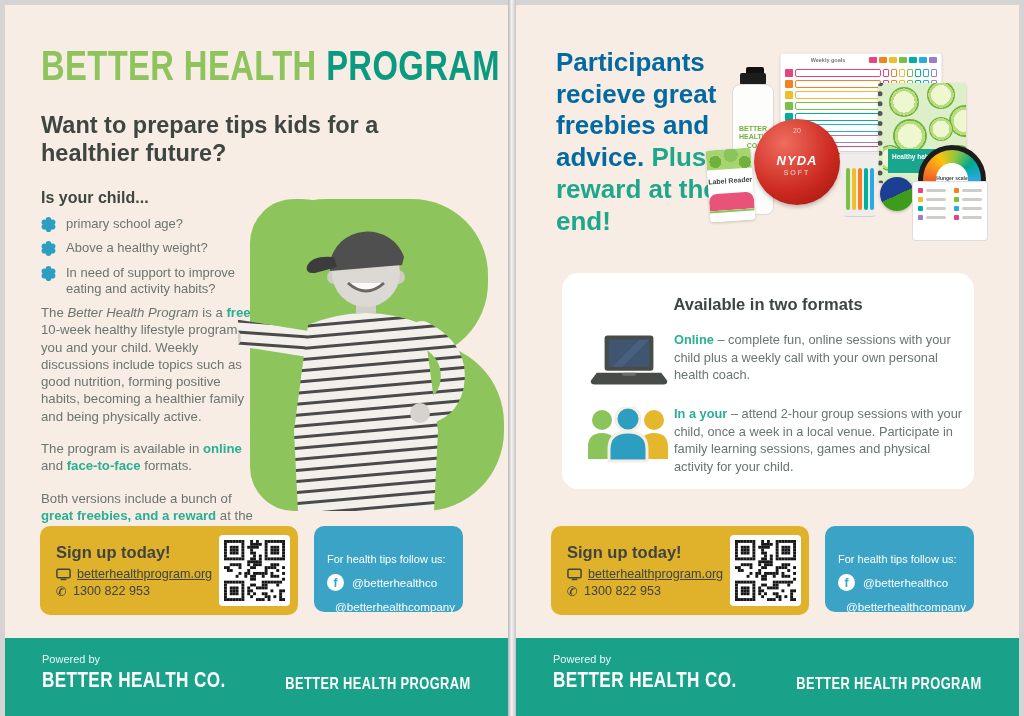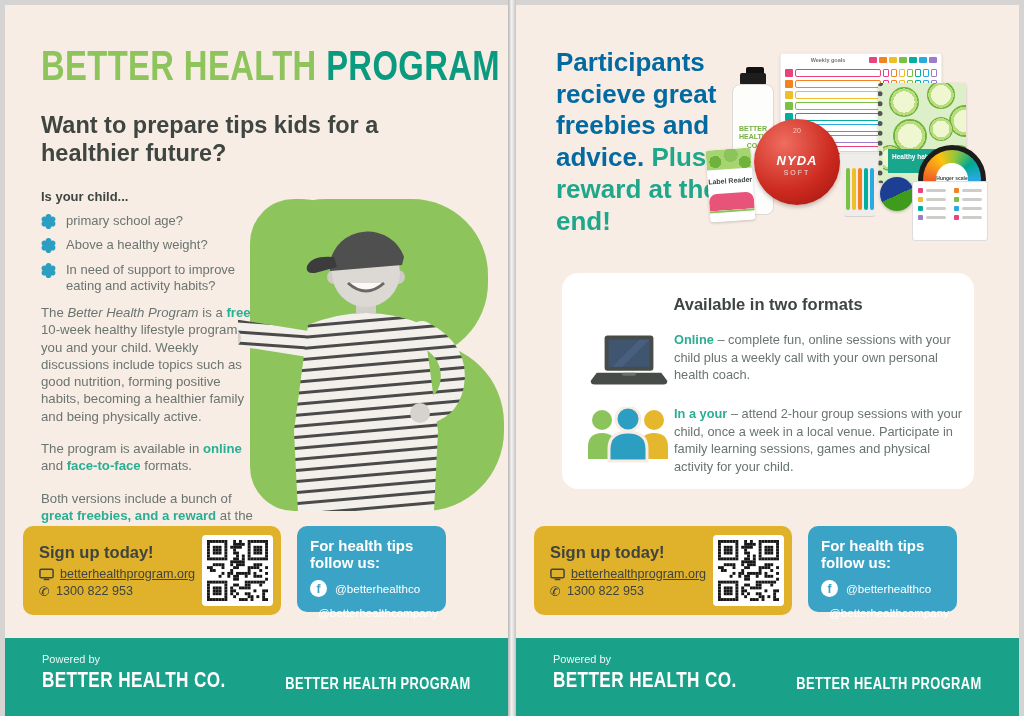--- a/index.html
+++ b/index.html
@@ -13,43 +13,43 @@
           background:linear-gradient(90deg,#b9b7b5,#f4f3f2 45%,#c6c4c2);}
   .condensed{display:inline-block;transform:scaleX(.78);transform-origin:0 50%;letter-spacing:.5px;white-space:nowrap;}
   .condensed.right{transform-origin:100% 50%;}
 
   
   .brand-title{position:absolute;left:36px;top:40px;margin:0;font-size:42px;font-weight:700;line-height:1;}
   .t-green{color:#8DC45C;} .t-teal{color:#0A9A7F;}
   .subtitle{position:absolute;left:36px;top:106px;width:400px;margin:0;
             font-size:23.5px;font-weight:700;color:#3F4642;line-height:1.2;}
   .checklist{position:absolute;left:36px;top:184px;width:232px;}
-  .checklist h4{margin:0 0 9px;font-size:13px;font-weight:700;color:#3F4642;}
+  .checklist h4{margin:0 0 9px;font-size:16px;font-weight:700;color:#3F4642;}
   .chk-item{display:flex;gap:10px;margin-bottom:8px;font-size:13px;color:#6A7471;line-height:1.25;}
   .chk-item svg{flex:0 0 15px;margin-top:1px;}
   .copy{position:absolute;left:36px;top:299px;width:220px;font-size:13.2px;line-height:1.31;color:#6A7471;}
   .copy p{margin:0 0 15px;}
   .seg-plain{} .seg-italic{font-style:italic;}
   .seg-teal{color:#2AAE94;font-weight:600;}
   .seg-dark{color:#0369a1;}
   .b-art{position:absolute;left:233px;top:186px;width:270px;height:340px;}
 
   
-  .cta-row{position:absolute;left:18px;top:521px;display:flex;gap:16px;}
+  .cta-row{position:absolute;left:35px;top:521px;display:flex;gap:16px;}
   .signup-box{position:relative;width:258px;height:89px;background:#E0B22B;border-radius:10px;
               padding:13px 16px;color:#3F4440;}
   .signup-box h3{margin:4px 0 5px;font-size:16.5px;font-weight:700;}
   .contact-row{display:flex;align-items:flex-end;gap:6px;font-size:12.6px;margin-bottom:3px;}
   .contact-row a{color:#3F4440;text-decoration:underline;}
   .phone-glyph{font-family:"DejaVu Sans",sans-serif;font-size:13px;line-height:1;}
   .qr-box{position:absolute;right:8px;top:9px;width:71px;height:71px;background:#fff;border-radius:4px;padding:5px;}
   .qr-box svg{width:100%;height:100%;display:block;}
   .social-box{position:relative;width:149px;height:86px;background:#3BA3C6;border-radius:10px;
               padding:11px 13px;color:#fff;}
-  .social-box h3{margin:0 0 9px;font-size:15px;font-weight:700;}
+  .social-box h3{margin:16px 0 9px;font-size:11px;font-weight:400;}
   .social-row{display:flex;align-items:center;gap:8px;font-size:11.6px;margin-bottom:7px;}
   .fb-badge{display:inline-flex;align-items:center;justify-content:center;width:17px;height:17px;
             border-radius:50%;background:#fff;color:#3BA3C6;font-weight:700;font-size:12px;}
 
   
   .footer{position:absolute;left:0;bottom:0;width:100%;height:78px;background:#1AA189;color:#fff;}
   .powered{position:absolute;left:37px;top:15px;font-size:11px;opacity:.92;}
   .company{position:absolute;left:37px;top:29px;font-size:22px;font-weight:700;}
   .program{position:absolute;right:37px;top:36px;font-size:16.5px;font-weight:700;}
 

